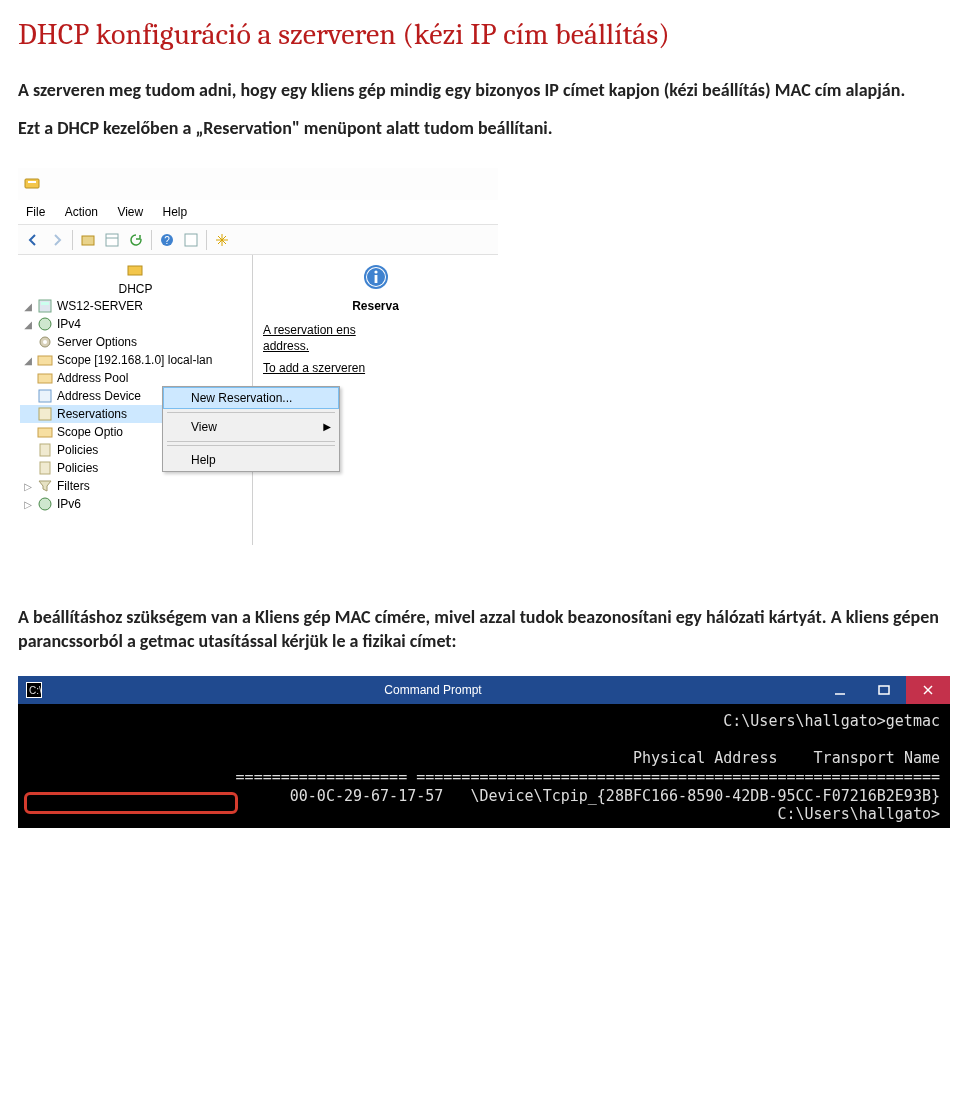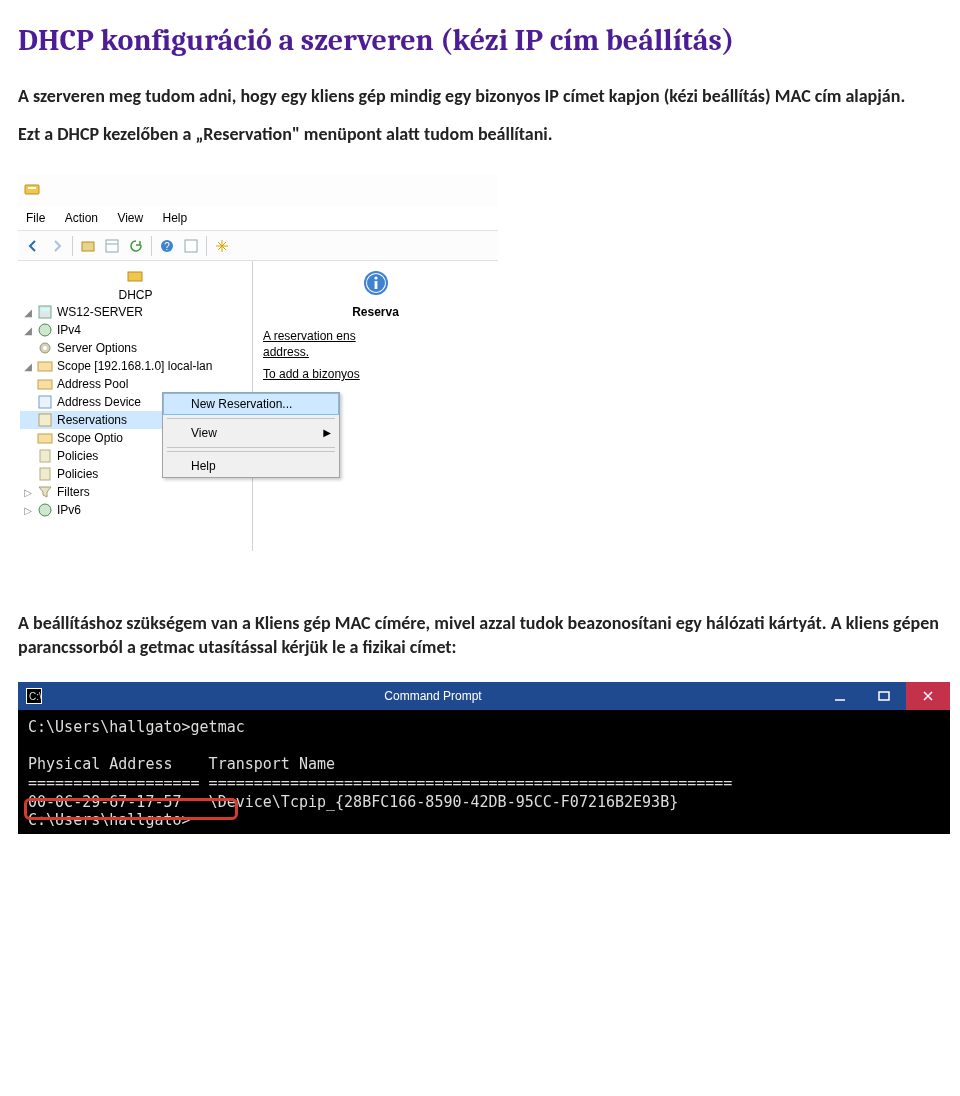--- a/index.html
+++ b/index.html
@@ -6,23 +6,23 @@
   body {
     margin: 0;
     padding: 16px 18px;
     background: #ffffff;
     font-family: Cambria, Georgia, serif;
     width: 960px;
     color: #222;
   }
   .heading1 {
     font-size: 30px;
-    color: #4c1d95;
-    font-weight: bold;
-    margin: 6px 0 24px 0;
+    color: #b91c1c;
+    font-weight: normal;
+    margin: 0 0 24px 0;
     line-height: 1.25;
   }
   .para {
     font-size: 18px;
     margin: 14px 0;
     line-height: 1.35;
     font-family: Calibri, Arial, sans-serif;
     font-weight: bold;
   }
   .shot1 {
@@ -196,20 +196,21 @@
     border: 1px solid #fff;
     margin-right: 6px;
   }
   .shot2 .term {
     background: #000;
     color: #ddd;
     font-size: 15px;
     padding: 8px 10px 4px 10px;
     line-height: 1.25;
     white-space: pre;
+    text-align: right;
   }
   .shot2 .hl {
     position: absolute;
     left: 6px;
     top: 116px;
     width: 214px;
     height: 22px;
     border: 3px solid #d53c2e;
     border-radius: 6px;
     pointer-events: none;
@@ -396,21 +397,21 @@
               <circle cx="14" cy="14" r="10" fill="#fff"></circle>
               <circle cx="14" cy="14" r="9" fill="#3f82cf"></circle>
               <circle cx="14" cy="9" r="1.6" fill="#fff"></circle>
               <rect x="12.6" y="12" width="2.8" height="8" fill="#fff"></rect>
             </svg>
         </span>
         <span style="font-weight:bold">Reserva</span>
       </div>
       <div class="para2">A reservation ens</div>
       <div class="para2" style="margin-top:-6px">address.</div>
-      <div class="para2">To add a bizonyos</div>
+      <div class="para2">To add a szerveren</div>
     </div>
   </div>
 
   <div class="ctxmenu">
     <div class="mitem sel2">New Reservation...</div>
     <div class="mdiv"></div>
     <div class="mitem">
       <span>View</span>
       <span class="arrow">▶</span>
     </div>

